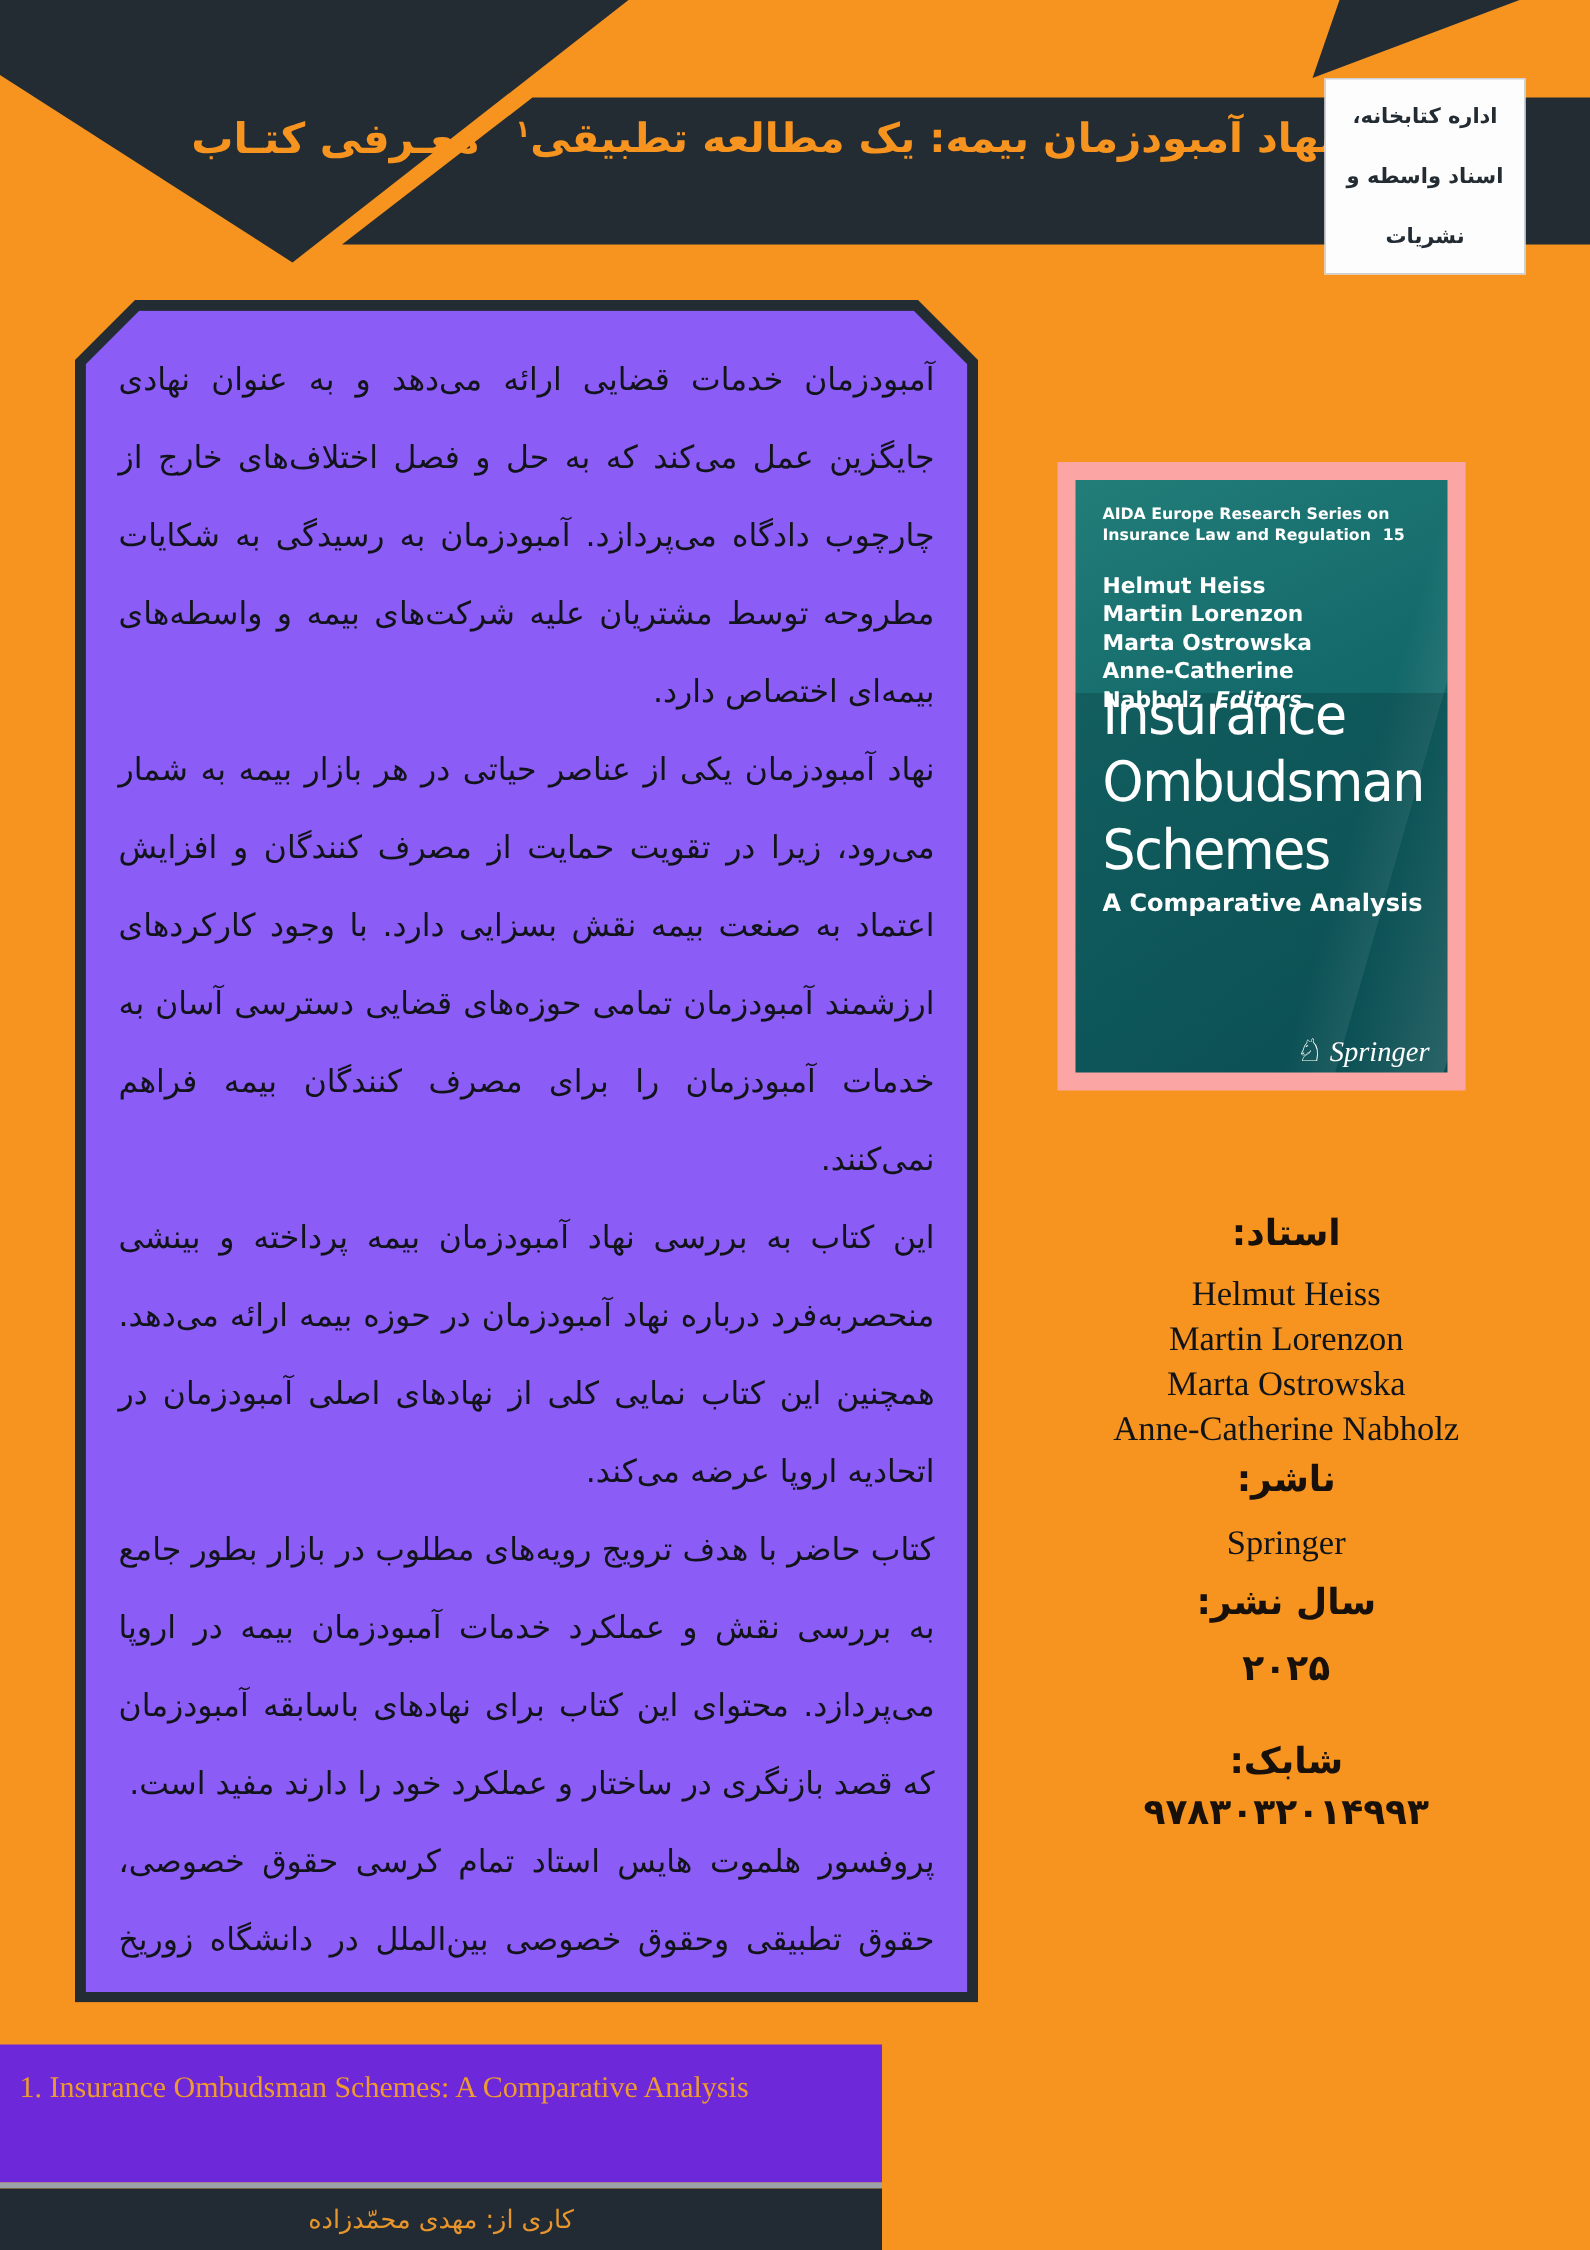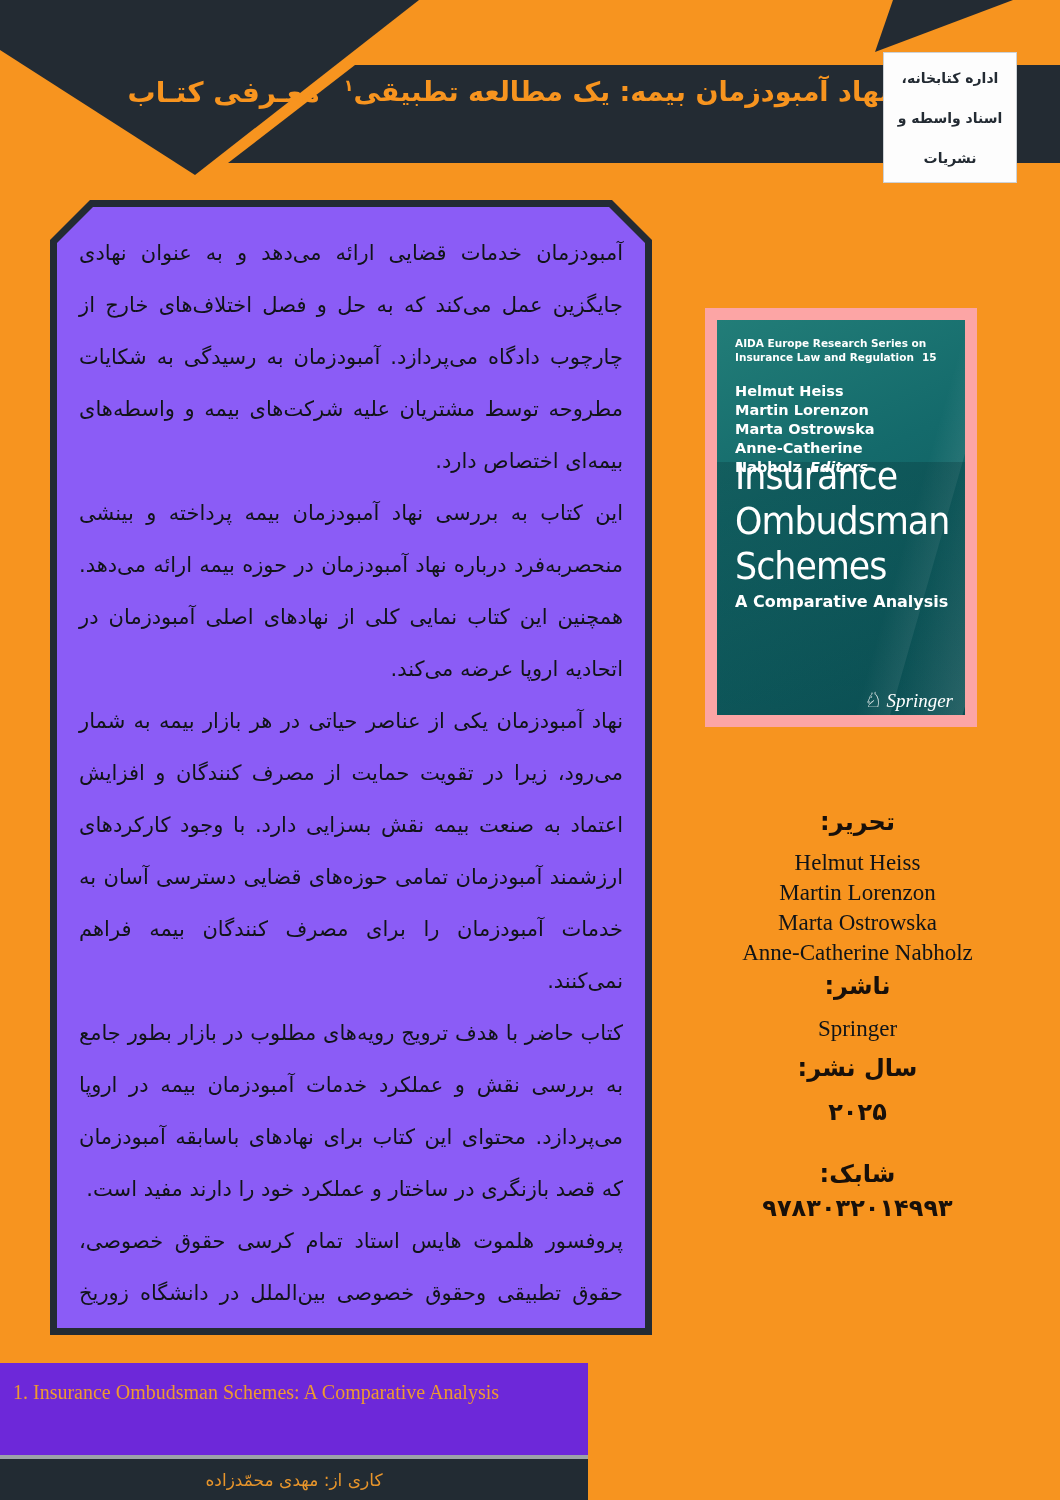--- a/index.html
+++ b/index.html
@@ -140,22 +140,22 @@
 
   <div id="org-box">
     <div>اداره کتابخانه،</div>
     <div>اسناد واسطه و</div>
     <div>نشریات</div>
   </div>
 
   <div id="content-box-outer">
     <div id="content-box-inner">
       <p>آمبودزمان خدمات قضایی ارائه می‌دهد و به عنوان نهادی جایگزین عمل می‌کند که به حل و فصل اختلاف‌های خارج از چارچوب دادگاه می‌پردازد. آمبودزمان به رسیدگی به شکایات مطروحه توسط مشتریان علیه شرکت‌های بیمه و واسطه‌های بیمه‌ای اختصاص دارد.</p>
+      <p>نهاد آمبودزمان یکی از عناصر حیاتی در هر بازار بیمه به شمار می‌رود، زیرا در تقویت حمایت از مصرف کنندگان و افزایش اعتماد به صنعت بیمه نقش بسزایی دارد. با وجود کارکردهای ارزشمند آمبودزمان تمامی حوزه‌های قضایی دسترسی آسان به خدمات آمبودزمان را برای مصرف کنندگان بیمه فراهم نمی‌کنند.</p>
       <p>این کتاب به بررسی نهاد آمبودزمان بیمه پرداخته و بینشی منحصربه‌فرد درباره نهاد آمبودزمان در حوزه بیمه ارائه می‌دهد. همچنین این کتاب نمایی کلی از نهادهای اصلی آمبودزمان در اتحادیه اروپا عرضه می‌کند.</p>
-      <p>نهاد آمبودزمان یکی از عناصر حیاتی در هر بازار بیمه به شمار می‌رود، زیرا در تقویت حمایت از مصرف کنندگان و افزایش اعتماد به صنعت بیمه نقش بسزایی دارد. با وجود کارکردهای ارزشمند آمبودزمان تمامی حوزه‌های قضایی دسترسی آسان به خدمات آمبودزمان را برای مصرف کنندگان بیمه فراهم نمی‌کنند.</p>
       <p>کتاب حاضر با هدف ترویج رویه‌های مطلوب در بازار بطور جامع به بررسی نقش و عملکرد خدمات آمبودزمان بیمه در اروپا می‌پردازد. محتوای این کتاب برای نهادهای باسابقه آمبودزمان که قصد بازنگری در ساختار و عملکرد خود را دارند مفید است.</p>
       <p>پروفسور هلموت هایس استاد تمام کرسی حقوق خصوصی، حقوق تطبیقی وحقوق خصوصی بین‌الملل در دانشگاه زوریخ بوده و همچنین رئیس گروه طرح اصول حقوق قراردادهای بیمه اروپا است. مارتین لورنزون آمبودزمان بیمه خصوصی و سووا، دکتر مارتا استروفسکا مدرس حقوق و مقررات بیمه در دانشگاه زوریخ و دکتر آن-کاترین نابهلتس مدیر فرایندها و آمبودزمان بیمه خصوصی و سووا هستند. این کتاب در ۳۵۴ صفحه به رشته تحریر در آمده است.</p>
     </div>
   </div>
 
   <div id="book-frame">
     <div id="book-cover">
       <div id="streak1" class="cover-streak"></div>
       <div id="streak2" class="cover-streak"></div>
       <div id="cover-bottom-shade"></div>
@@ -171,21 +171,21 @@
         </div>
       </div>
       <div id="cover-title">Insurance Ombudsman Schemes</div>
       <div id="cover-subtitle">A Comparative Analysis</div>
       <div id="cover-springer">
         <span class="knight">♘</span><span>Springer</span>
       </div>
     </div>
   </div>
 
-  <div class="detail-label" style="top:808px;">تحریر:</div>
+  <div class="detail-label" style="top:808px;">استاد:</div>
   <div id="detail-authors" class="detail-value" style="top:848px; white-space:pre-line;">Helmut Heiss
 Martin Lorenzon
 Marta Ostrowska
 Anne-Catherine Nabholz</div>
   <div class="detail-label" style="top:972px;">ناشر:</div>
   <div class="detail-value" style="top:1016px;">Springer</div>
   <div class="detail-label" style="top:1054px;">سال نشر:</div>
   <div class="detail-value fa" style="top:1098px;">۲۰۲۵</div>
   <div class="detail-label" style="top:1144px;margin-top:16px;">شابک:</div>
   <div class="detail-value fa" style="top:1194px;">۹۷۸۳۰۳۲۰۱۴۹۹۳</div>

